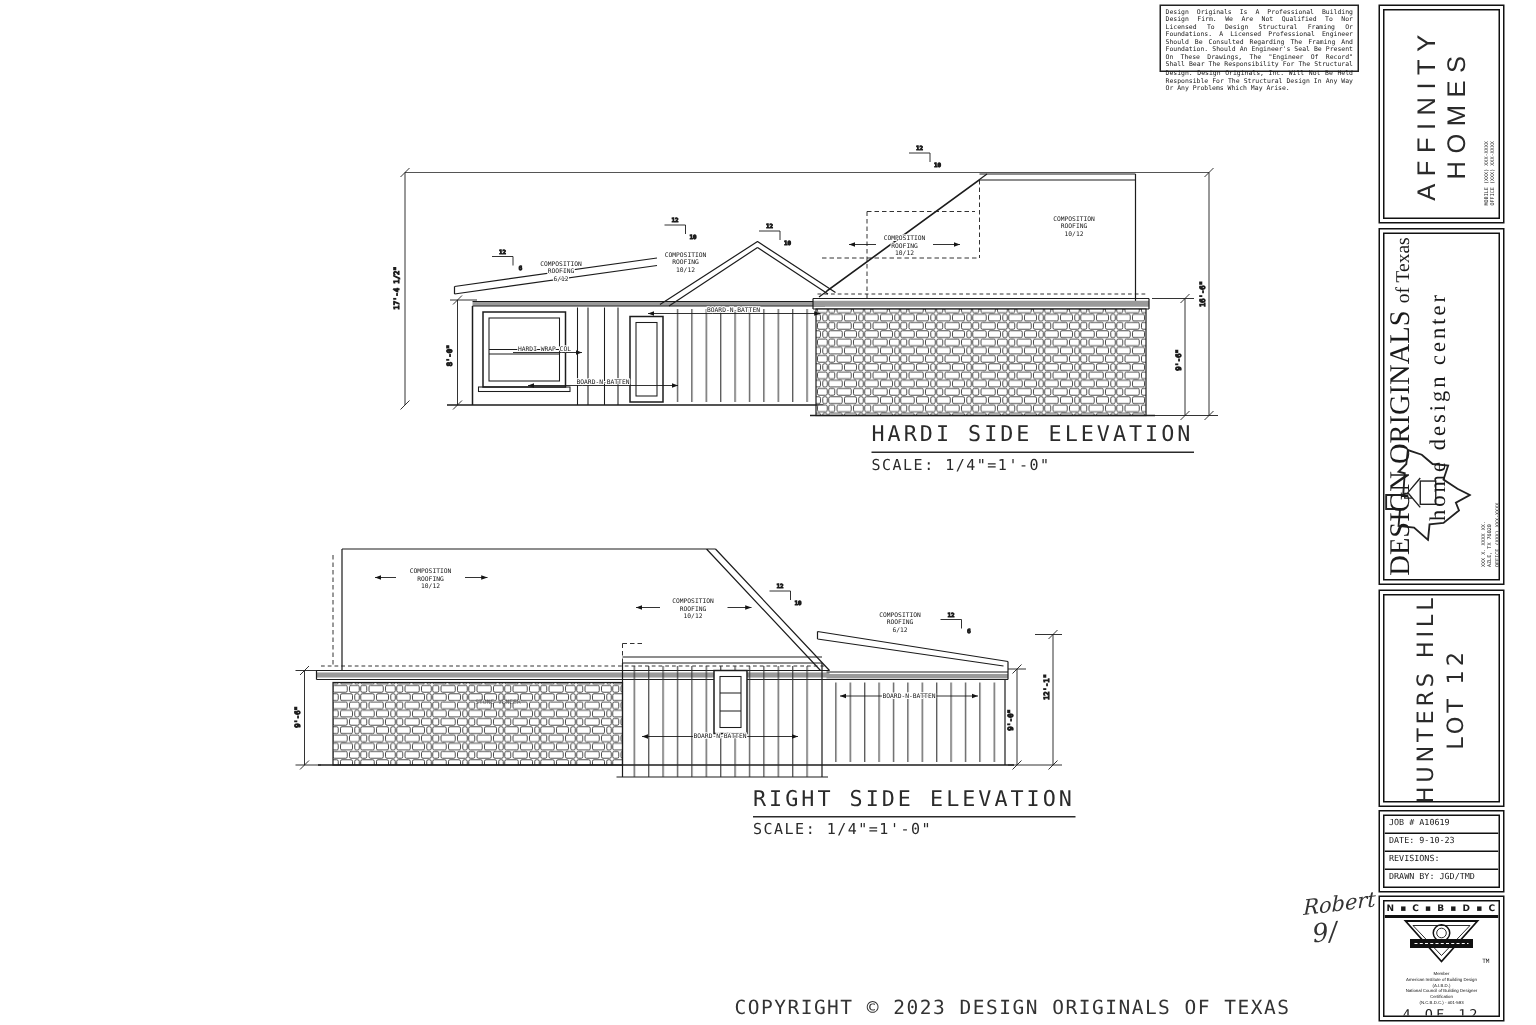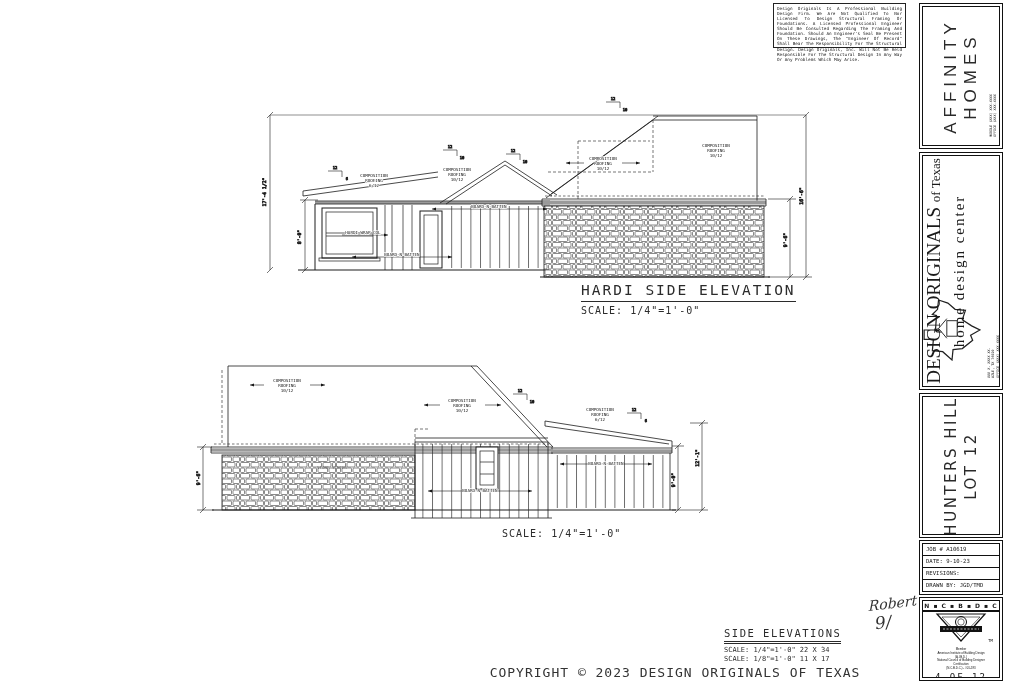--- a/index.html
+++ b/index.html
@@ -248,28 +248,24 @@
       <text class="sl" x="634" y="411">12</text>
       <text class="sl" x="646" y="422">6</text>
     </g>
   </svg>
 
   <div class="elev-title" style="left:581px;top:282px;">
     <div class="t">HARDI SIDE ELEVATION</div>
     <div class="s">SCALE: 1/4"=1'-0"</div>
   </div>
   <div class="elev-title" style="left:502px;top:525px;">
+    <div class="t">RIGHT SIDE ELEVATION</div>
     <div class="s">SCALE: 1/4"=1'-0"</div>
   </div>
 
-  <div class="footer-block">
-    <div class="t">SIDE ELEVATIONS</div>
-    <div class="s">SCALE: 1/4"=1'-0"  22 X 34</div>
-    <div class="s" style="margin-top:0;">SCALE: 1/8"=1'-0"  11 X 17</div>
-  </div>
 
   <div class="copyright">COPYRIGHT © 2023 DESIGN ORIGINALS OF TEXAS</div>
 
   <div class="signature">
     <div class="sig-name">Robert</div>
     <div class="sig-num">9/</div>
   </div>
 
   <div class="panel" style="top:3px;height:146px;">
     <div class="panel-inner">

